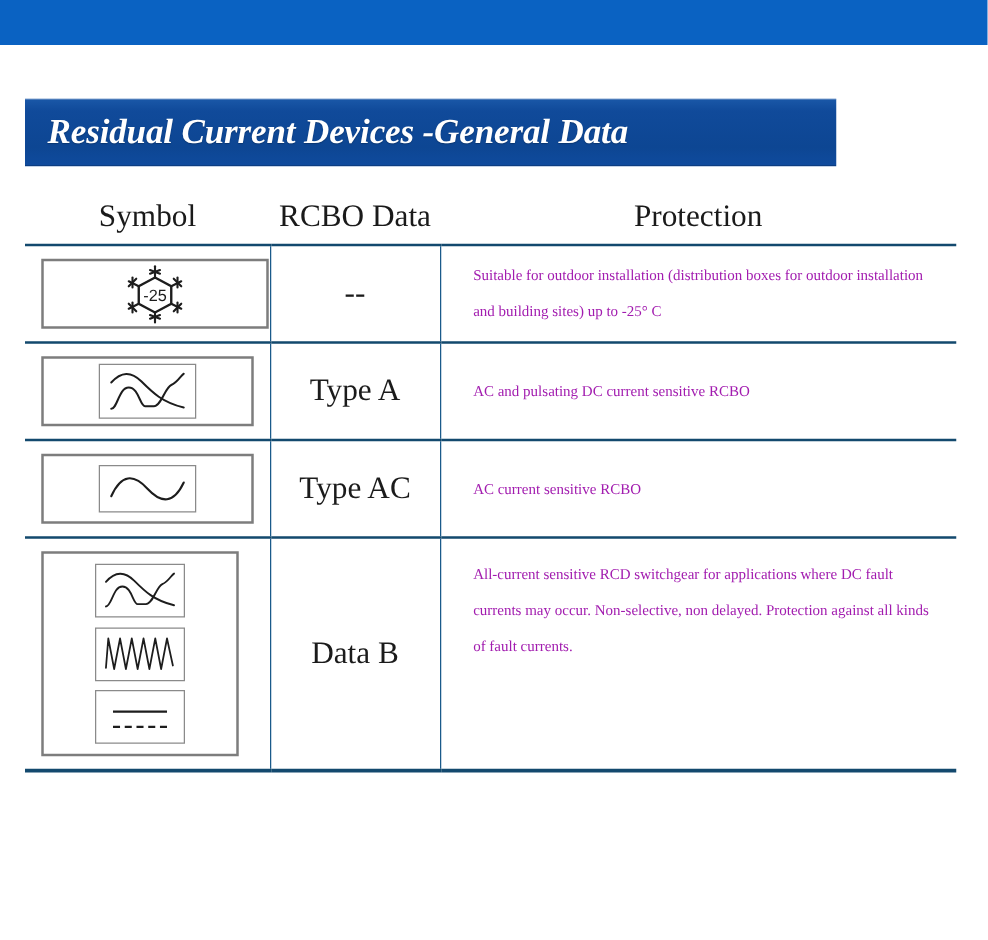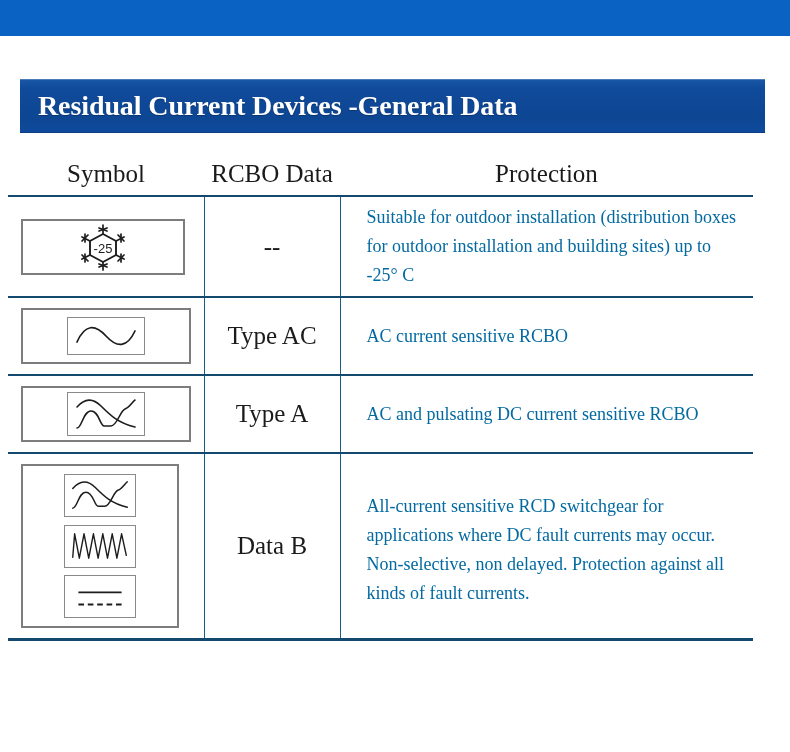--- a/index.html
+++ b/index.html
@@ -20,42 +20,43 @@
     position: absolute;
     left: 0; top: 0;
     width: 790px; height: 36px;
     background: #0a62c2;
   }
 
   
   #title-banner {
     position: absolute;
     left: 20px; top: 79px;
-    width: 745px; height: 54px;
+    width: 649px; height: 54px;
     background: linear-gradient(to bottom,
         #1a58a8 0%, #104a9a 18%, #0d4693 72%, #0f4b9e 100%);
     box-shadow: inset 0 1px 0 rgba(255,255,255,0.22),
                 inset 0 -1px 0 rgba(0,0,0,0.18);
     display: flex;
     align-items: center;
+    font-style: italic;
   }
   #title-banner .title-text {
     color: #ffffff;
     font-size: 28px;
     font-weight: bold;
     letter-spacing: -0.1px;
     padding-left: 18px;
     white-space: nowrap;
     text-shadow: 0 1px 1px rgba(0,0,0,0.25);
   }
 
   
   #rcd-table {
     position: absolute;
-    left: 8px; top: 158px;
+    left: 20px; top: 158px;
     width: 745px;
   }
   .tbl {
     width: 745px;
     border-collapse: collapse;
     table-layout: fixed;
   }
   .col-symbol { width: 196px; }
   .col-type   { width: 136px; }
   .col-desc   { width: 413px; }
@@ -84,23 +85,23 @@
   }
 
   .cell-type-label {
     text-align: center;
     font-size: 25px;
     color: #1b1b1b;
   }
 
   .cell-desc-inner {
     padding: 6px 14px 6px 26px;
-    font-size: 18px;
+    font-size: 12px;
     line-height: 29px;
-    color: #0369a1;
+    color: #a21caf;
   }
   .cell-desc-inner.centered-single {
     padding-top: 0;
     padding-bottom: 0;
   }
 
   .symbol-wrap {
     display: flex;
     align-items: center;
     justify-content: flex-start;
@@ -119,21 +120,21 @@
   .sym-inner {
     border: 1.6px solid #8a8a8a;
     background: #ffffff;
     box-sizing: border-box;
     display: flex;
     align-items: center;
     justify-content: center;
   }
 
   
-  .box-snow { width: 164px; height: 56px; justify-content: center; }
+  .box-snow { width: 182px; height: 56px; justify-content: center; }
   
   .box-ac-outer { width: 170px; height: 56px; }
   .box-ac-inner { width: 78px; height: 38px; }
   
   .box-a-outer { width: 170px; height: 56px; }
   .box-a-inner { width: 78px; height: 44px; }
   
   .box-b-outer {
     width: 158px; height: 164px;
     flex-direction: column;
@@ -211,59 +212,59 @@
           <div class="cell-type-label">--</div>
         </td>
         <td class="cell-desc">
           <div class="cell-desc-inner">Suitable for outdoor installation (distribution boxes for outdoor installation and building sites) up to -25° C</div>
         </td>
       </tr>
 
       <tr>
         <td class="cell-symbol">
           <div class="symbol-wrap">
+            <div class="sym-outer box-a-outer">
+              <div class="sym-inner box-a-inner">
+                <svg width="66" height="36" viewBox="0 0 66 36" aria-hidden="true">
+                  <g stroke="#1d1d1d" stroke-width="1.6" fill="none" stroke-linecap="round">
+
+                    <path d="M4,11 C12,2 20,2 28,10 C37,19 45,27 62,31"></path>
+
+                    <path d="M4,32 C9,32 10,15 18,15 C26,15 27,30 31,30 L38,30 C44,30 47,15 52,13 C57,11 60,5 62,4"></path>
+                  </g>
+                </svg>
+              </div>
+            </div>
+          </div>
+        </td>
+        <td class="cell-type">
+          <div class="cell-type-label">Type A</div>
+        </td>
+        <td class="cell-desc">
+          <div class="cell-desc-inner centered-single">AC and pulsating DC current sensitive RCBO</div>
+        </td>
+      </tr>
+
+      <tr>
+        <td class="cell-symbol">
+          <div class="symbol-wrap">
             <div class="sym-outer box-ac-outer">
               <div class="sym-inner box-ac-inner">
                 <svg width="66" height="28" viewBox="0 0 66 28" aria-hidden="true">
                   <path d="M4,20 C12,2 22,2 33,14 C44,26 54,26 62,9" stroke="#1d1d1d" stroke-width="1.7" fill="none" stroke-linecap="round"></path>
                 </svg>
               </div>
             </div>
           </div>
         </td>
         <td class="cell-type">
           <div class="cell-type-label">Type AC</div>
         </td>
         <td class="cell-desc">
           <div class="cell-desc-inner centered-single">AC current sensitive RCBO</div>
-        </td>
-      </tr>
-
-      <tr>
-        <td class="cell-symbol">
-          <div class="symbol-wrap">
-            <div class="sym-outer box-a-outer">
-              <div class="sym-inner box-a-inner">
-                <svg width="66" height="36" viewBox="0 0 66 36" aria-hidden="true">
-                  <g stroke="#1d1d1d" stroke-width="1.6" fill="none" stroke-linecap="round">
-
-                    <path d="M4,11 C12,2 20,2 28,10 C37,19 45,27 62,31"></path>
-
-                    <path d="M4,32 C9,32 10,15 18,15 C26,15 27,30 31,30 L38,30 C44,30 47,15 52,13 C57,11 60,5 62,4"></path>
-                  </g>
-                </svg>
-              </div>
-            </div>
-          </div>
-        </td>
-        <td class="cell-type">
-          <div class="cell-type-label">Type A</div>
-        </td>
-        <td class="cell-desc">
-          <div class="cell-desc-inner centered-single">AC and pulsating DC current sensitive RCBO</div>
         </td>
       </tr>
 
       <tr class="last-row">
         <td class="cell-symbol">
           <div class="symbol-wrap">
             <div class="sym-outer box-b-outer">
 
               <div class="sym-inner box-b-inner">
                 <svg width="62" height="34" viewBox="0 0 66 36" aria-hidden="true">
@@ -289,19 +290,19 @@
                 </svg>
               </div>
 
             </div>
           </div>
         </td>
         <td class="cell-type">
           <div class="cell-type-label">Data B</div>
         </td>
         <td class="cell-desc" style="vertical-align:top;">
-          <div class="cell-desc-inner" style="padding-top:14px;margin-top:24px;">All-current sensitive RCD switchgear for applications where DC fault currents may occur. Non-selective, non delayed. Protection against all kinds of fault currents.</div>
+          <div class="cell-desc-inner" style="padding-top:14px;">All-current sensitive RCD switchgear for applications where DC fault currents may occur. Non-selective, non delayed. Protection against all kinds of fault currents.</div>
         </td>
       </tr>
 
     </tbody>
   </table>
 </div>
 
 </body></html>

